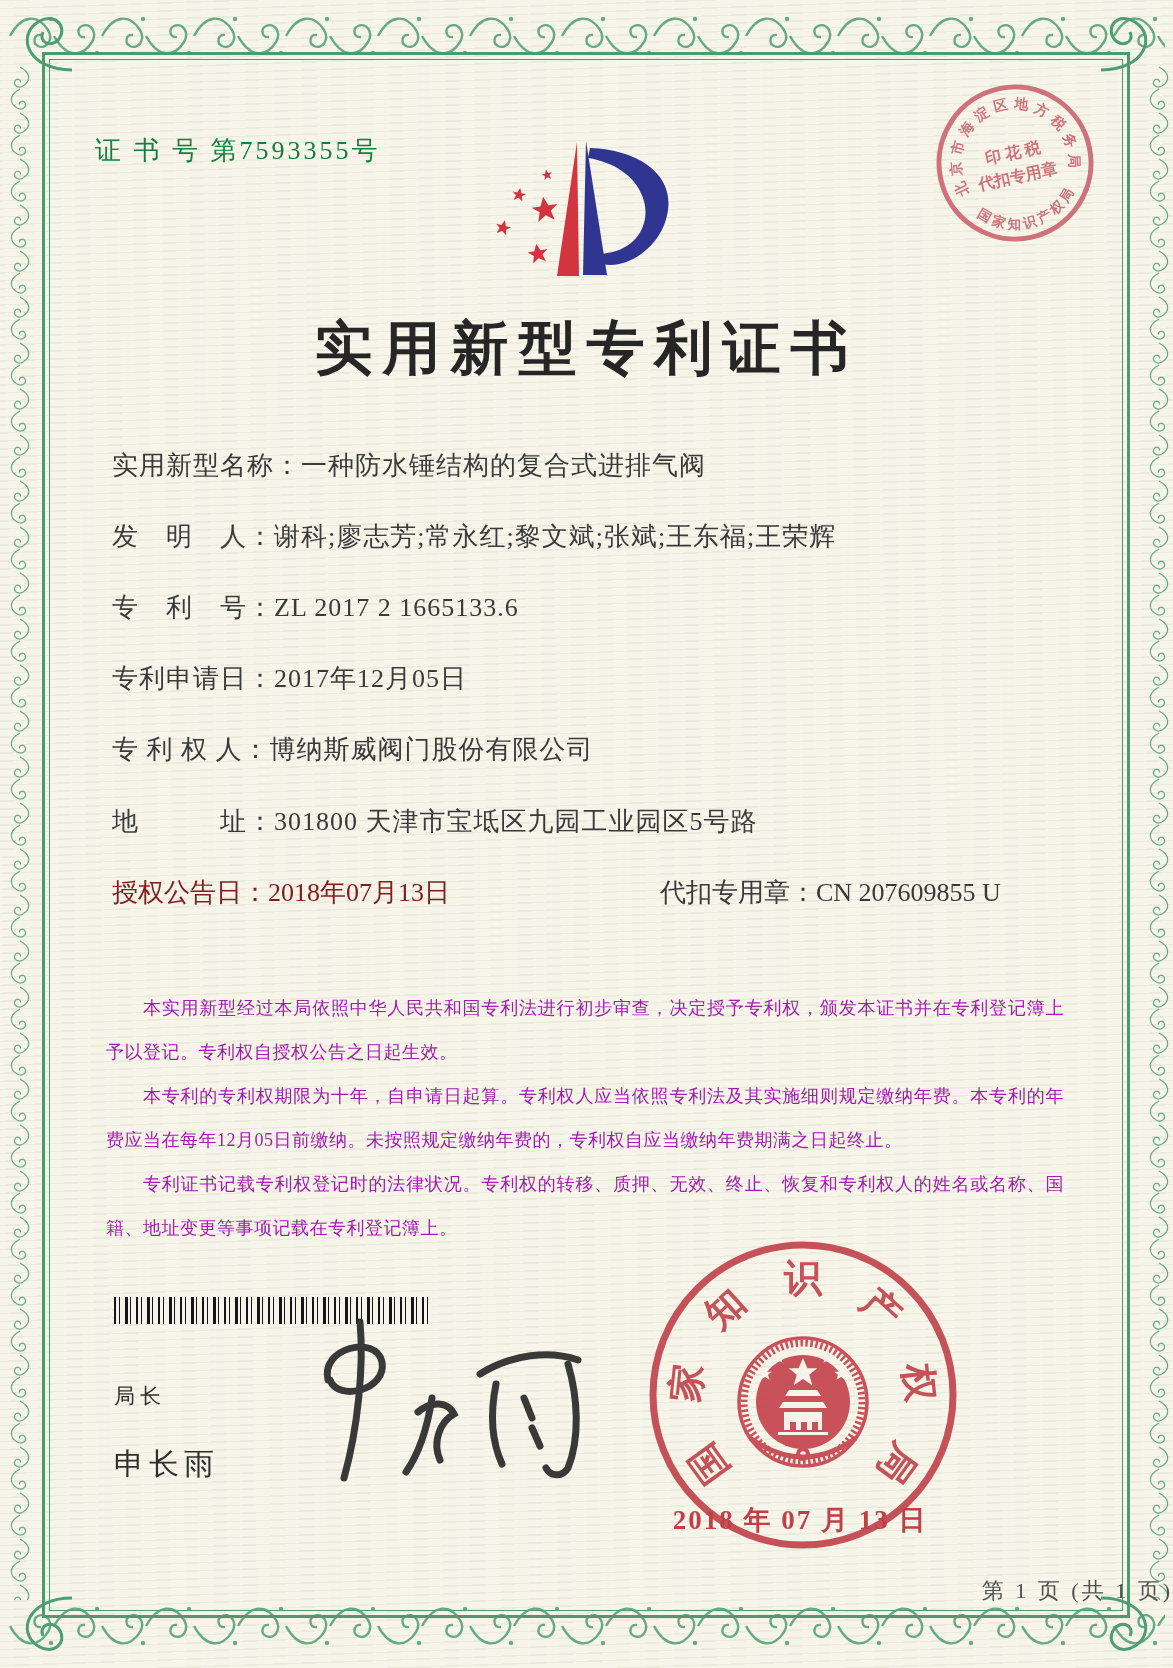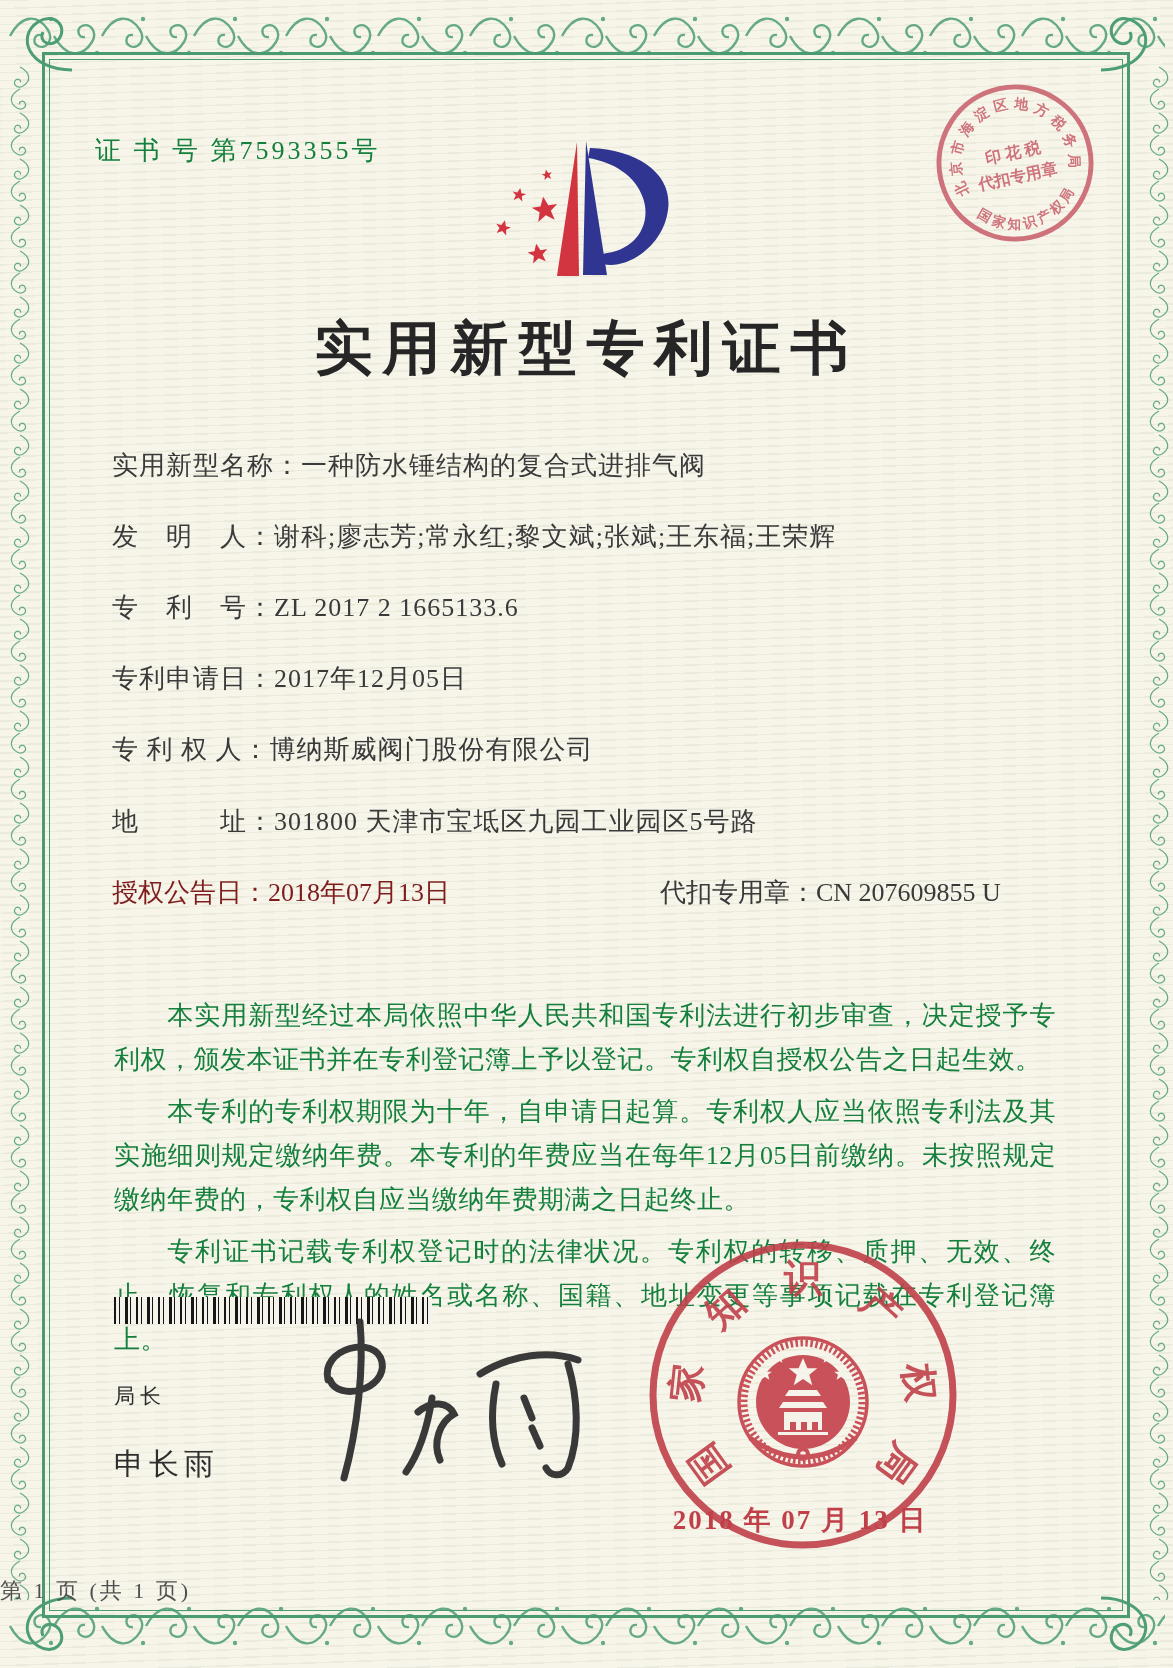--- a/index.html
+++ b/index.html
@@ -34,42 +34,42 @@
     left:0;top:310px;width:1173px;text-align:center;
     font-size:58px;font-weight:700;letter-spacing:10px;color:#262626;
   }
   .frow{left:112px;font-size:26px;white-space:nowrap;color:#3a3a3a;}
   .frow .flabel{letter-spacing:1px;}
   .frow .fvalue{letter-spacing:1px;}
   .grant-left{left:112px;top:875px;font-size:26px;color:#7f1d1d;}
   .grant-right{left:660px;top:875px;font-size:26px;color:#3a3a3a;}
   .paras{left:106px;top:986px;width:958px;}
   .paras p{
-    margin:8px;font-size:26px;line-height:44px;text-indent:2.05em;
-    text-align:justify;color:#15803d;letter-spacing:.5px;
+    margin:0;font-size:18px;line-height:44px;text-indent:2.05em;
+    text-align:justify;color:#a21caf;letter-spacing:.5px;
   }
   .barcode{
     position:absolute;z-index:2;left:114px;top:1297px;width:318px;height:27px;
     background:repeating-linear-gradient(90deg,
       #161616 0 2px,#f6f4ea 2px 5px,
       #161616 5px 6px,#f6f4ea 6px 11px,
       #161616 11px 14px,#f6f4ea 14px 16px,
       #161616 16px 17px,#f6f4ea 17px 22px);
   }
   .director-title{left:114px;top:1382px;font-size:21px;letter-spacing:5px;color:#2e2e2e;}
   .director-name{left:114px;top:1444px;font-size:30px;letter-spacing:5px;color:#2e2e2e;}
   .signature{position:absolute;z-index:2;left:280px;top:1300px;}
   .main-seal{position:absolute;z-index:3;left:638px;top:1230px;opacity:.9;}
   .seal-date{
     left:655px;top:1502px;width:290px;text-align:center;z-index:3;
     font-size:27px;letter-spacing:2px;color:#c0404a;font-weight:600;
   }
   .tax-stamp{position:absolute;z-index:3;left:930px;top:78px;opacity:.9;}
   .footer{
-    left:0;top:1576px;width:1173px;text-align:left;
+    left:0;top:1576px;width:1173px;text-align:right;
     font-size:22px;letter-spacing:3px;color:#4f4f4f;
   }
 </style>
 </head>
 <body>
 
 <div class="page">
 
   <svg class="orn orn-top" width="1157" height="58">
     <defs>

